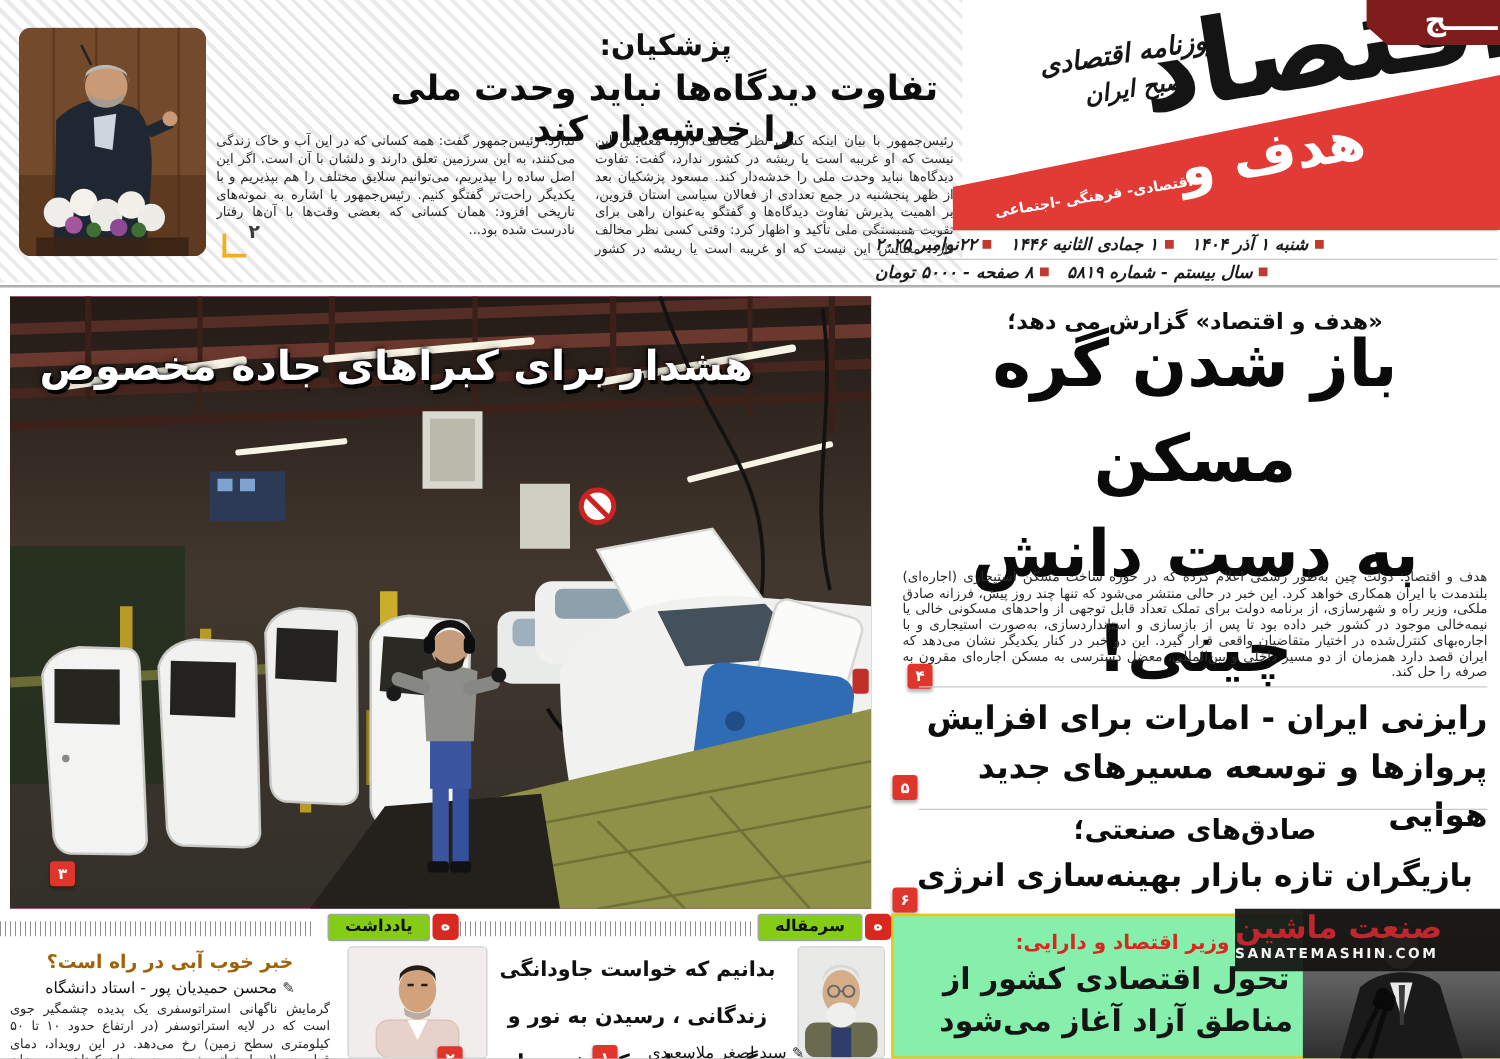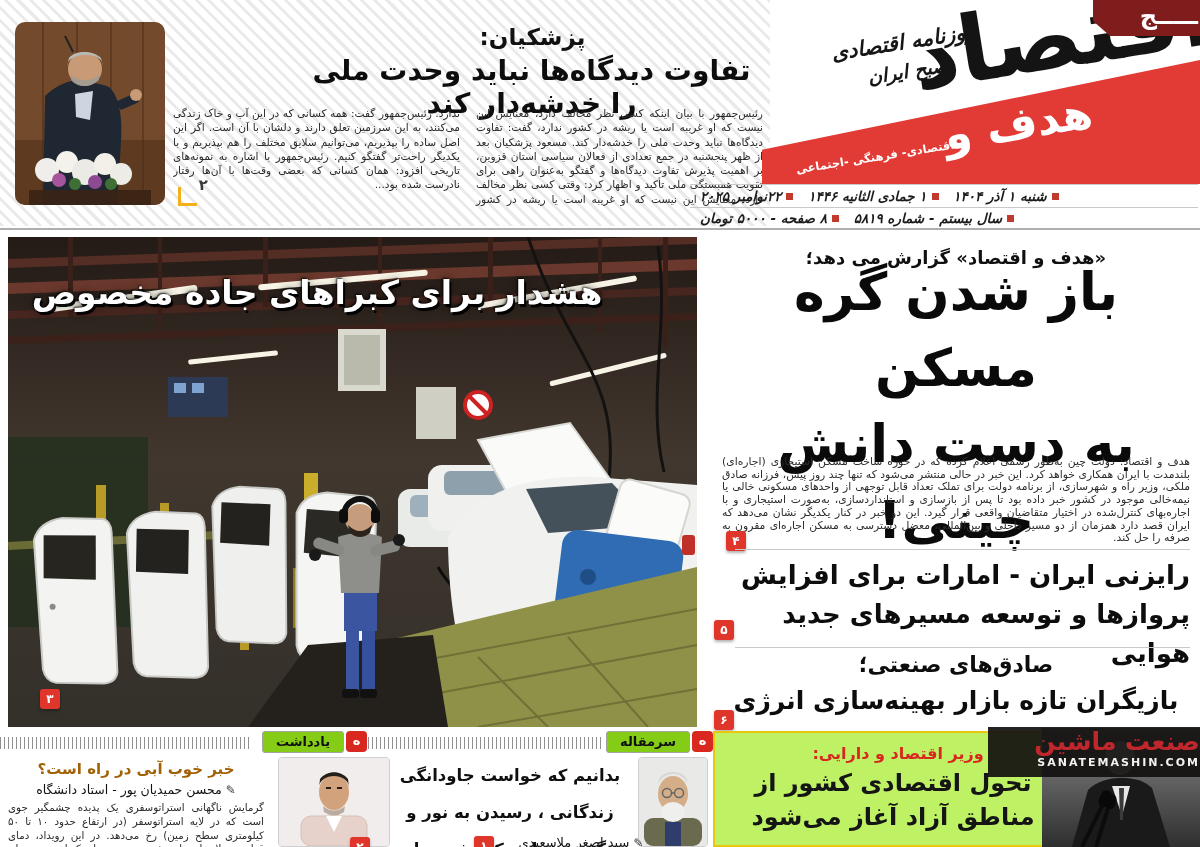--- a/index.html
+++ b/index.html
@@ -63,28 +63,28 @@
 
   
   .ms-kicker { left:712px; top:247px; width:488px; font-size:18px; font-weight:bold; color:#101010; }
   .ms-h1 { left:712px; top:254px; width:488px; font-size:52px; line-height:76px; font-weight:bold; color:#0a0a0a; }
   .ms-body { left:722px; top:456px; width:468px; font-size:10.8px; line-height:12.7px; color:#2c2c2c; }
   .h2-avia { left:722px; top:556px; width:468px; font-size:26px; line-height:39px; font-weight:bold; color:#0d0d0d;text-align:right; }
   .h3-kick { left:712px; top:652px; width:488px; font-size:22px; font-weight:bold; color:#0d0d0d; }
   .h3-main { left:712px; top:686px; width:488px; font-size:25px; font-weight:bold; color:#0d0d0d; }
 
   
-  .ybox { left:713px; top:731px; width:487px; height:116px; background:#bef264; border:2px solid #e8c70e; }
+  .ybox { left:713px; top:731px; width:487px; height:116px; background:#86efac; border:2px solid #e8c70e; }
   .ybox .yk { position:absolute; right:150px; top:11px; width:300px; text-align:center;
               font-size:16px; font-weight:bold; color:#d7281f; }
   .ybox .yh { position:absolute; right:155px; top:33px; width:300px; text-align:center;
               font-size:24px; line-height:34px; font-weight:bold; color:#151515; }
   .minister { left:1042px; top:728px; width:158px; height:119px; overflow:hidden; }
   .brandbar { left:988px; top:727px; width:212px; height:50px; background:rgba(18,16,15,.92);
-              text-align:right; color:#fff; }
+              text-align:left; color:#fff; }
   .brandbar .bt { font-size:25px; font-weight:bold; color:#c0272d; line-height:28px; margin-top:1px; }
   .brandbar .bu { font-size:11px; letter-spacing:2px; direction:ltr; font-weight:bold; color:#f2f2f2; }
 
   
   .tab { position:absolute; height:22px; border:1px solid #a3a3a3; border-radius:3px; background:#84cc16;
          font-size:13px; font-weight:bold; color:#111; text-align:center; line-height:20px; }
   .minilogo { position:absolute; width:21px; height:21px; background:#d9281f; border-radius:4px;
          color:#fff; font-weight:bold; font-size:13px; text-align:center; line-height:20px; }
   .portrait { position:absolute; border:1px solid #cfcfcf; border-radius:4px; overflow:hidden; background:#eee; }
   .byline { position:absolute; font-size:13px; font-weight:normal; color:#111; }

